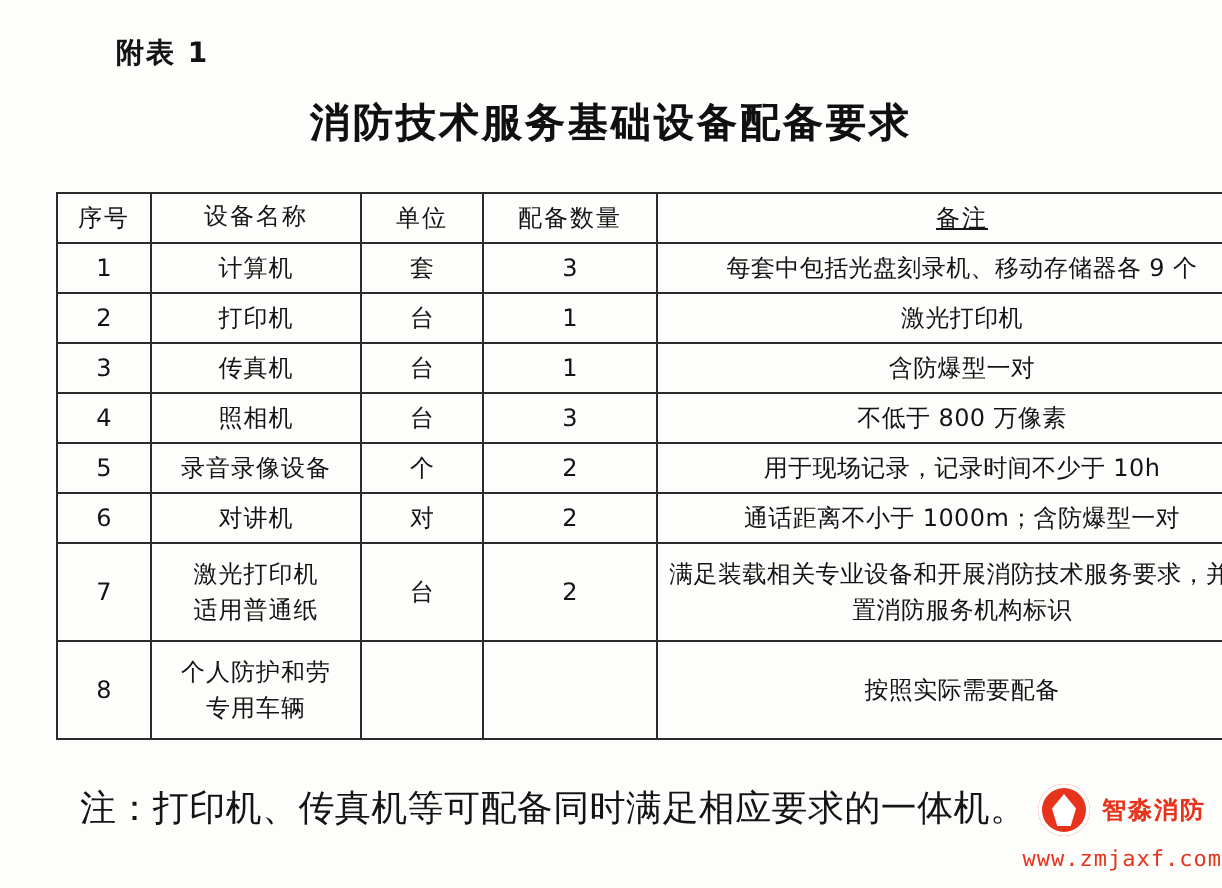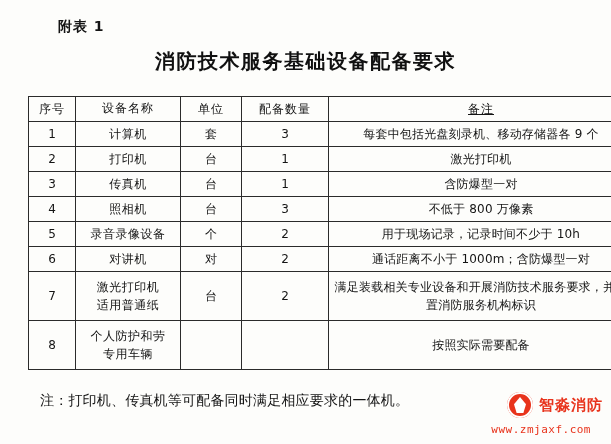--- a/index.html
+++ b/index.html
@@ -82,21 +82,21 @@
     height: 42px;
   }
   td.two-line {
     line-height: 1.6;
   }
   .note {
     position: absolute;
     left: 28px;
     top: 392px;
     width: 556px;
-    font-size: 14px;
+    font-size: 18px;
     color: #141414;
     letter-spacing: 0.2px;
   }
   .note .note-indent {
     padding-left: 12px;
   }
   
   .brand {
     position: absolute;
     right: 8px;
@@ -117,28 +117,28 @@
     content: "";
     position: absolute;
     left: 7px;
     top: 5px;
     width: 12px;
     height: 16px;
     background: #fff;
     clip-path: polygon(50% 0%, 100% 45%, 78% 100%, 22% 100%, 0% 45%);
   }
   .brand-text {
-    font-size: 15px;
+    font-size: 12px;
     font-weight: bold;
     color: #e8331c;
     letter-spacing: 1px;
   }
   .brand-url {
     position: absolute;
-    right: 20px;
+    right: 0;
     bottom: 8px;
     font-size: 11px;
     color: #e8331c;
     letter-spacing: 0.5px;
     font-family: "DejaVu Sans Mono", "Liberation Mono", monospace;
   }
 </style>
 </head>
 <body>
 

